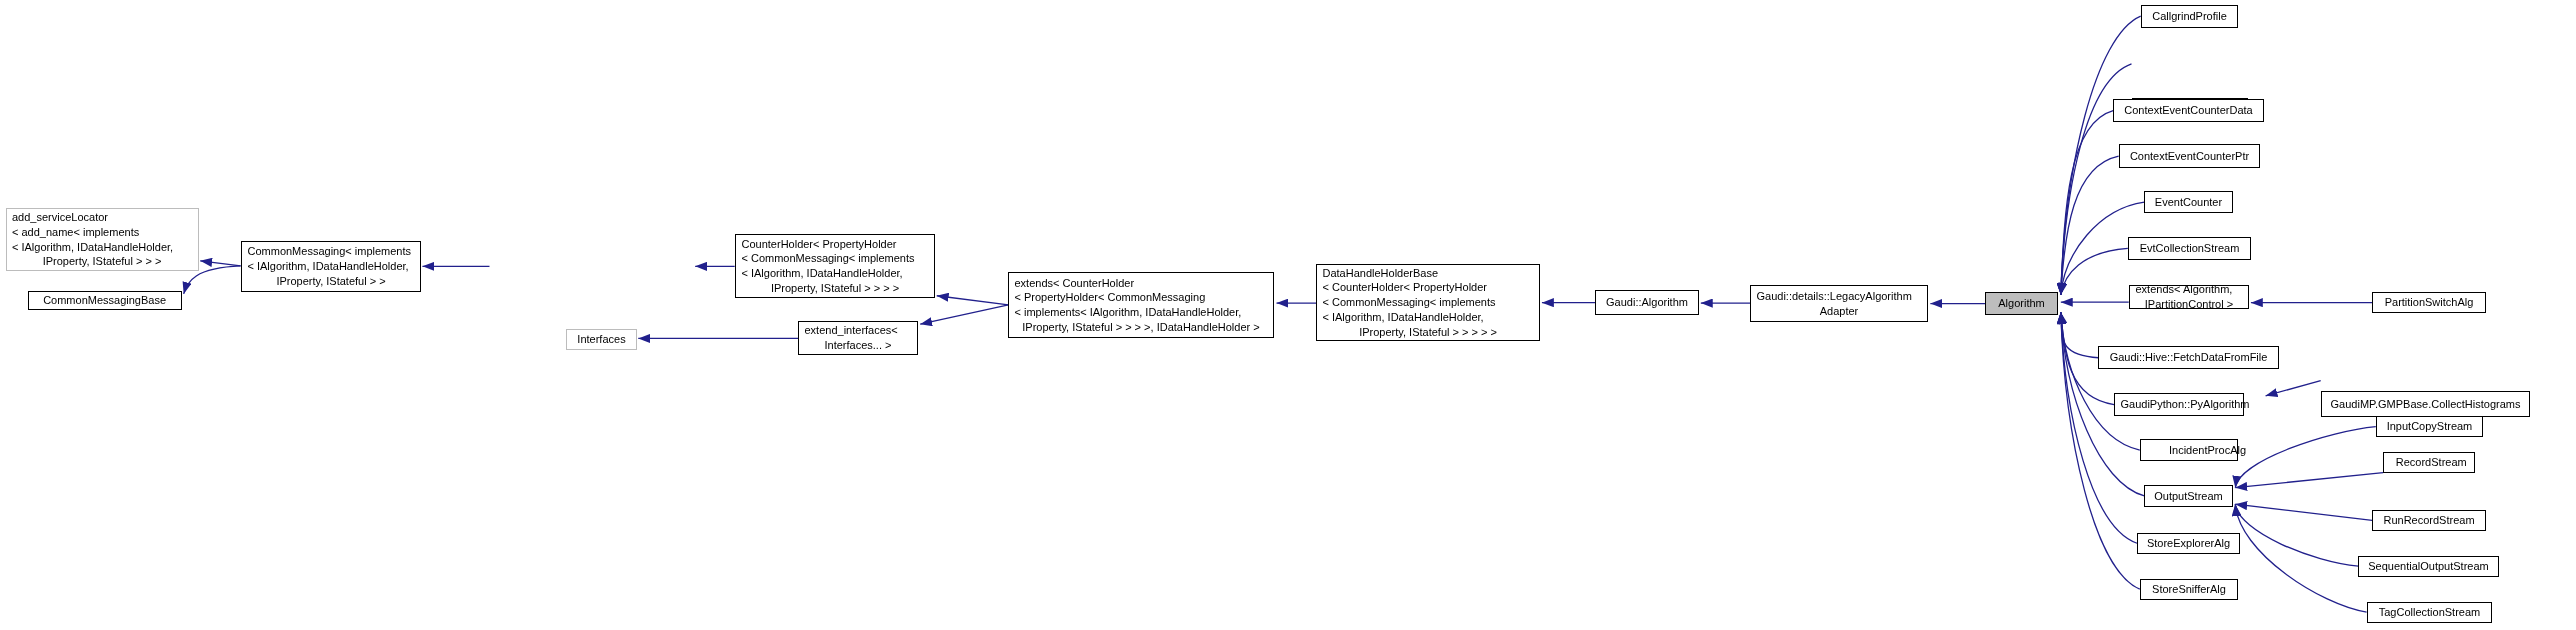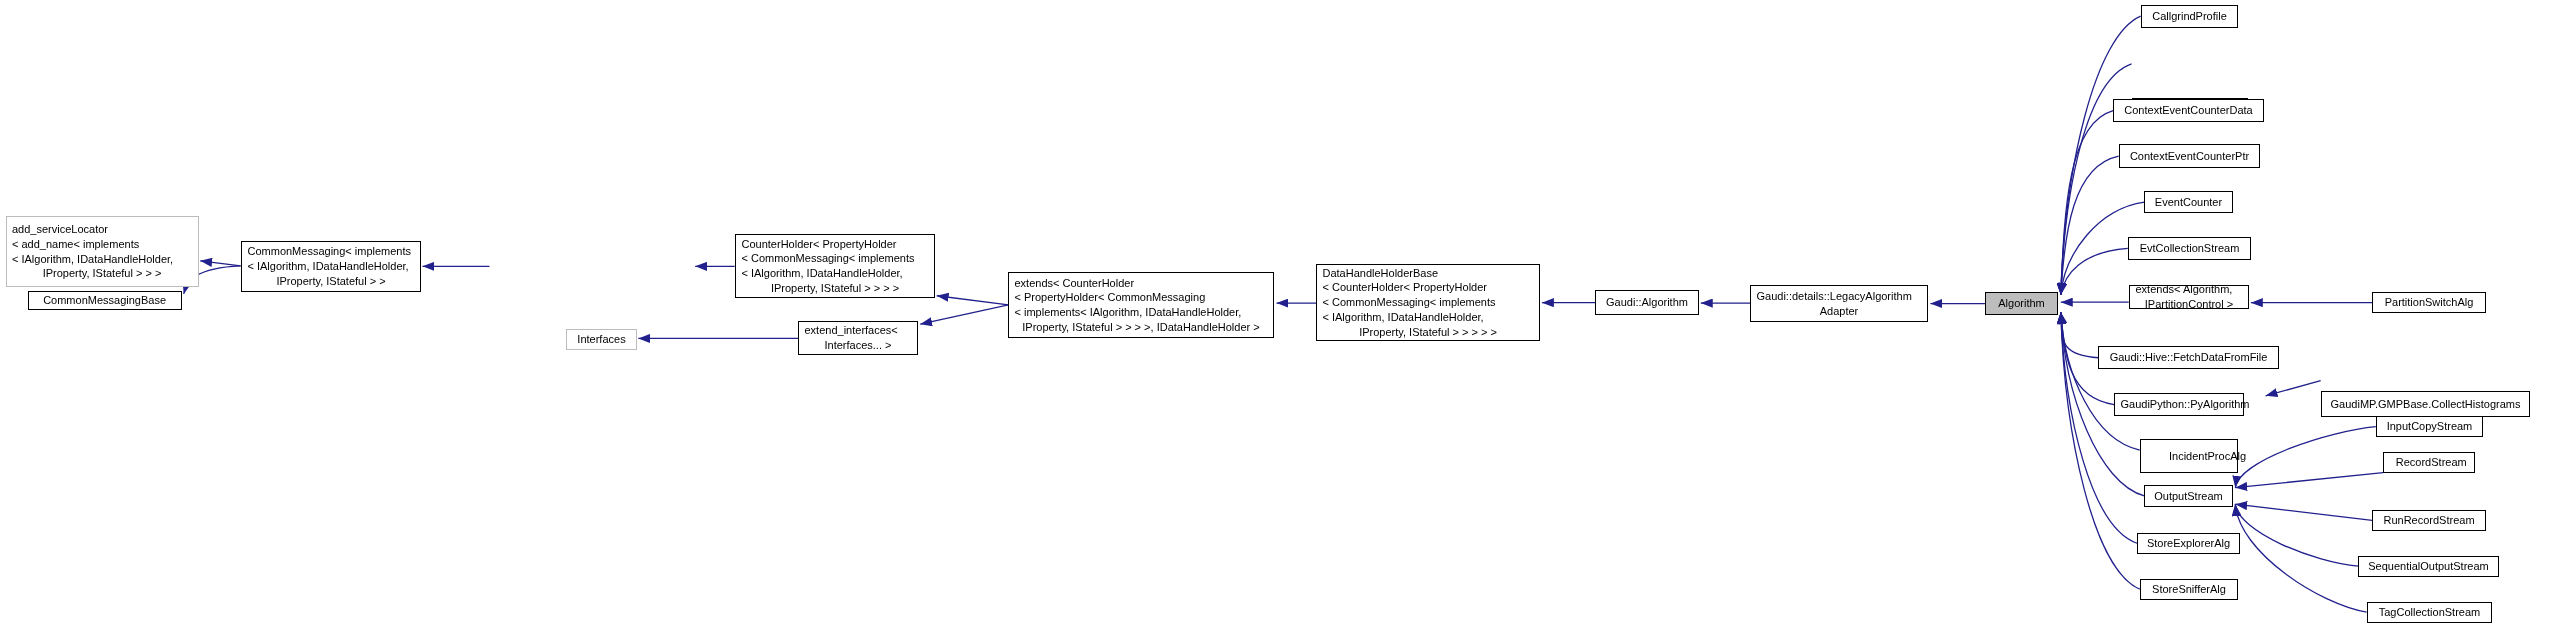--- a/index.html
+++ b/index.html
@@ -66,21 +66,21 @@
       <path d="M2327,591.5 C2277,573.895 2248,453.175 2244,340" fill="none" stroke="#21208c" stroke-width="1.4" marker-end="url(#arrw)"></path>
       <path d="M2330,641.5 C2280,620.395 2248,475.675 2244,340" fill="none" stroke="#21208c" stroke-width="1.4" marker-end="url(#arrw)"></path>
       <path d="M2583,329.5 L2451,329.5" fill="none" stroke="#21208c" stroke-width="1.4" marker-end="url(#arrw)"></path>
       <path d="M2527,414.5 L2467,431" fill="none" stroke="#21208c" stroke-width="1.4" marker-end="url(#arrw)"></path>
       <path d="M2587,464.5 C2537,469.155 2438,501.075 2434,531" fill="none" stroke="#21208c" stroke-width="1.4" marker-end="url(#arrw)"></path>
       <path d="M2595,514.5 L2434,531" fill="none" stroke="#21208c" stroke-width="1.4" marker-end="url(#arrw)"></path>
       <path d="M2583,566.5 L2434,549" fill="none" stroke="#21208c" stroke-width="1.4" marker-end="url(#arrw)"></path>
       <path d="M2568,616.5 C2518,611.775 2438,579.375 2434,549" fill="none" stroke="#21208c" stroke-width="1.4" marker-end="url(#arrw)"></path>
       <path d="M2577,666.5 C2527,658.275 2438,601.875 2434,549" fill="none" stroke="#21208c" stroke-width="1.4" marker-end="url(#arrw)"></path>
     </svg>
-<div class="node external" style="left: 5.5px; top: 216px; width: 193px; height: 71px;">
+<div class="node external" style="left: 5.5px; top: 208px; width: 193px; height: 63px;">
       <span>add_serviceLocator</span>
       <span>&lt; add_name&lt; implements</span>
       <span>&lt; IAlgorithm, IDataHandleHolder,</span>
       <span>IProperty, IStateful &gt; &gt; &gt;</span>
     </div>
     <div class="node normal" style="left: 27.6px; top: 291px; width: 154px; height: 19px;">
       <span>CommonMessagingBase</span>
     </div>
     <div class="node normal" style="left: 241px; top: 241px; width: 180px; height: 51px;">
       <span>CommonMessaging&lt; implements</span>
@@ -144,21 +144,21 @@
     <div class="node normal" style="left: 2129px; top: 285px; width: 120px; height: 24px;">
       <span>extends&lt; Algorithm,</span>
       <span>IPartitionControl &gt;</span>
     </div>
     <div class="node normal" style="left: 2098px; top: 346px; width: 181px; height: 23px;">
       <span>Gaudi::Hive::FetchDataFromFile</span>
     </div>
     <div class="node normal" style="left: 2114px; top: 393px; width: 130px; height: 23px;">
       <span>GaudiPython::PyAlgorithm</span>
     </div>
-    <div class="node normal" style="left: 2140px; top: 439px; width: 98px; height: 34px; padding-left: 28px;">
+    <div class="node normal" style="left: 2140px; top: 439px; width: 98px; height: 22px; padding-left: 28px;">
       <span>IncidentProcAlg</span>
     </div>
     <div class="node normal" style="left: 2144px; top: 485px; width: 89px; height: 22px;">
       <span>OutputStream</span>
     </div>
     <div class="node normal" style="left: 2137px; top: 533px; width: 103px; height: 21px;">
       <span>StoreExplorerAlg</span>
     </div>
     <div class="node normal" style="left: 2140px; top: 579px; width: 98px; height: 21px;">
       <span>StoreSnifferAlg</span>

